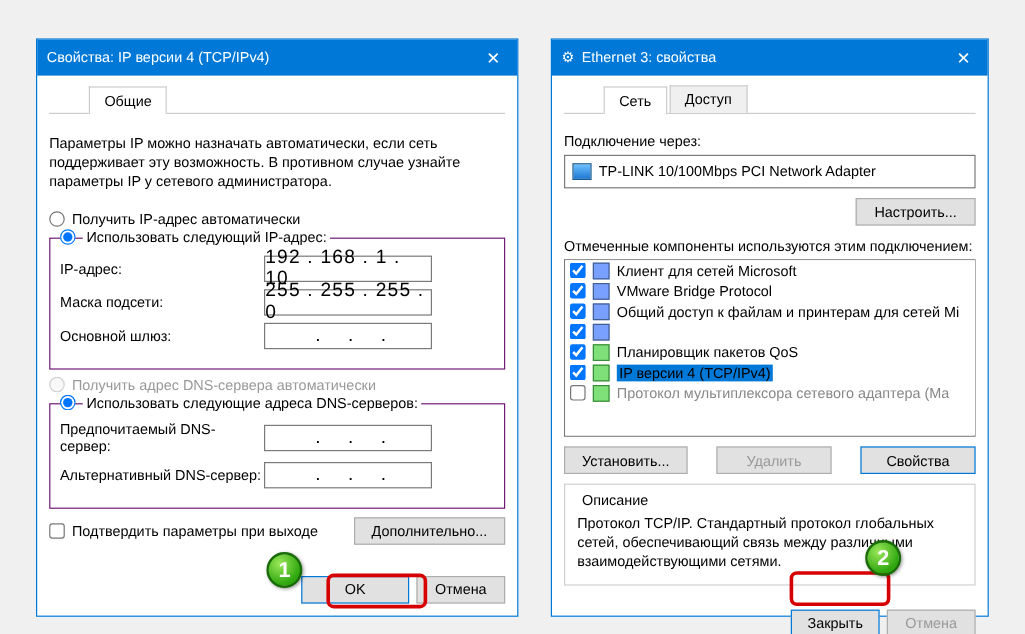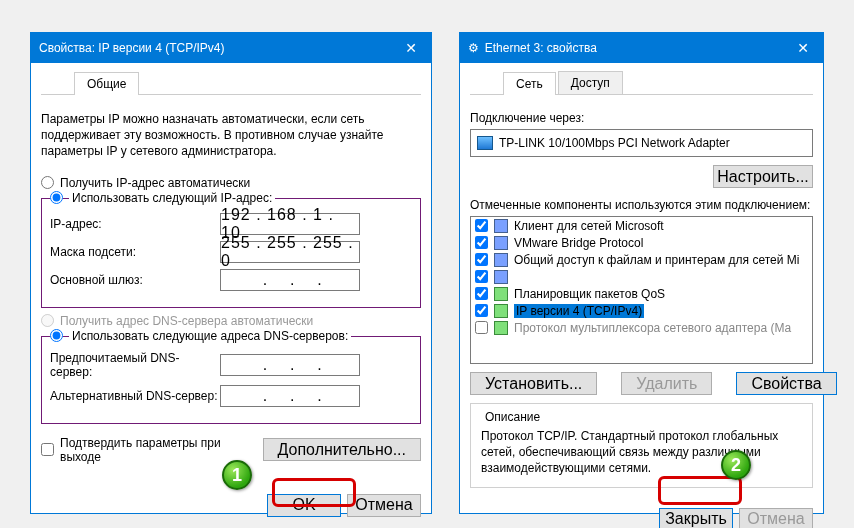--- a/index.html
+++ b/index.html
@@ -74,21 +74,21 @@
     align-items: center;
     justify-content: center;
     font-size: 16px;
     letter-spacing: 1px;
   }
   .btn {
     border: 1px solid #adadad;
     background: #e1e1e1;
     padding: 3px 14px;
     height: 23px;
-    font-size: 16px;
+    font-size: 12px;
     cursor: pointer;
     display: inline-flex;
     align-items: center;
     justify-content: center;
   }
   .btn.disabled { color: #999; }
   .btn.hl {
     border-color: #0078d7;
   }
   .btn-row {
@@ -240,21 +240,21 @@
 
     <div style="display:flex; align-items:center; justify-content:space-between; margin-top:6px;">
       <div class="check-row">
         <input type="checkbox" style="">
         <span>Подтвердить параметры при выходе</span>
       </div>
       <div class="btn">Дополнительно...</div>
     </div>
 
     <div class="btn-row" style="margin-top:24px;">
-      <div class="btn hl" style="width:74px;">OK</div>
+      <div class="btn hl" style="width:90px;">OK</div>
       <div class="btn" style="width:74px;">Отмена</div>
     </div>
   </div>
 </div>
 
 <div class="window" style="left:459px; top:32px; width:365px; height:482px;">
   <div class="titlebar">
     <span style="margin-right:6px;">⚙</span>
     <span class="title">Ethernet 3: свойства</span>
     <span class="close">✕</span>

